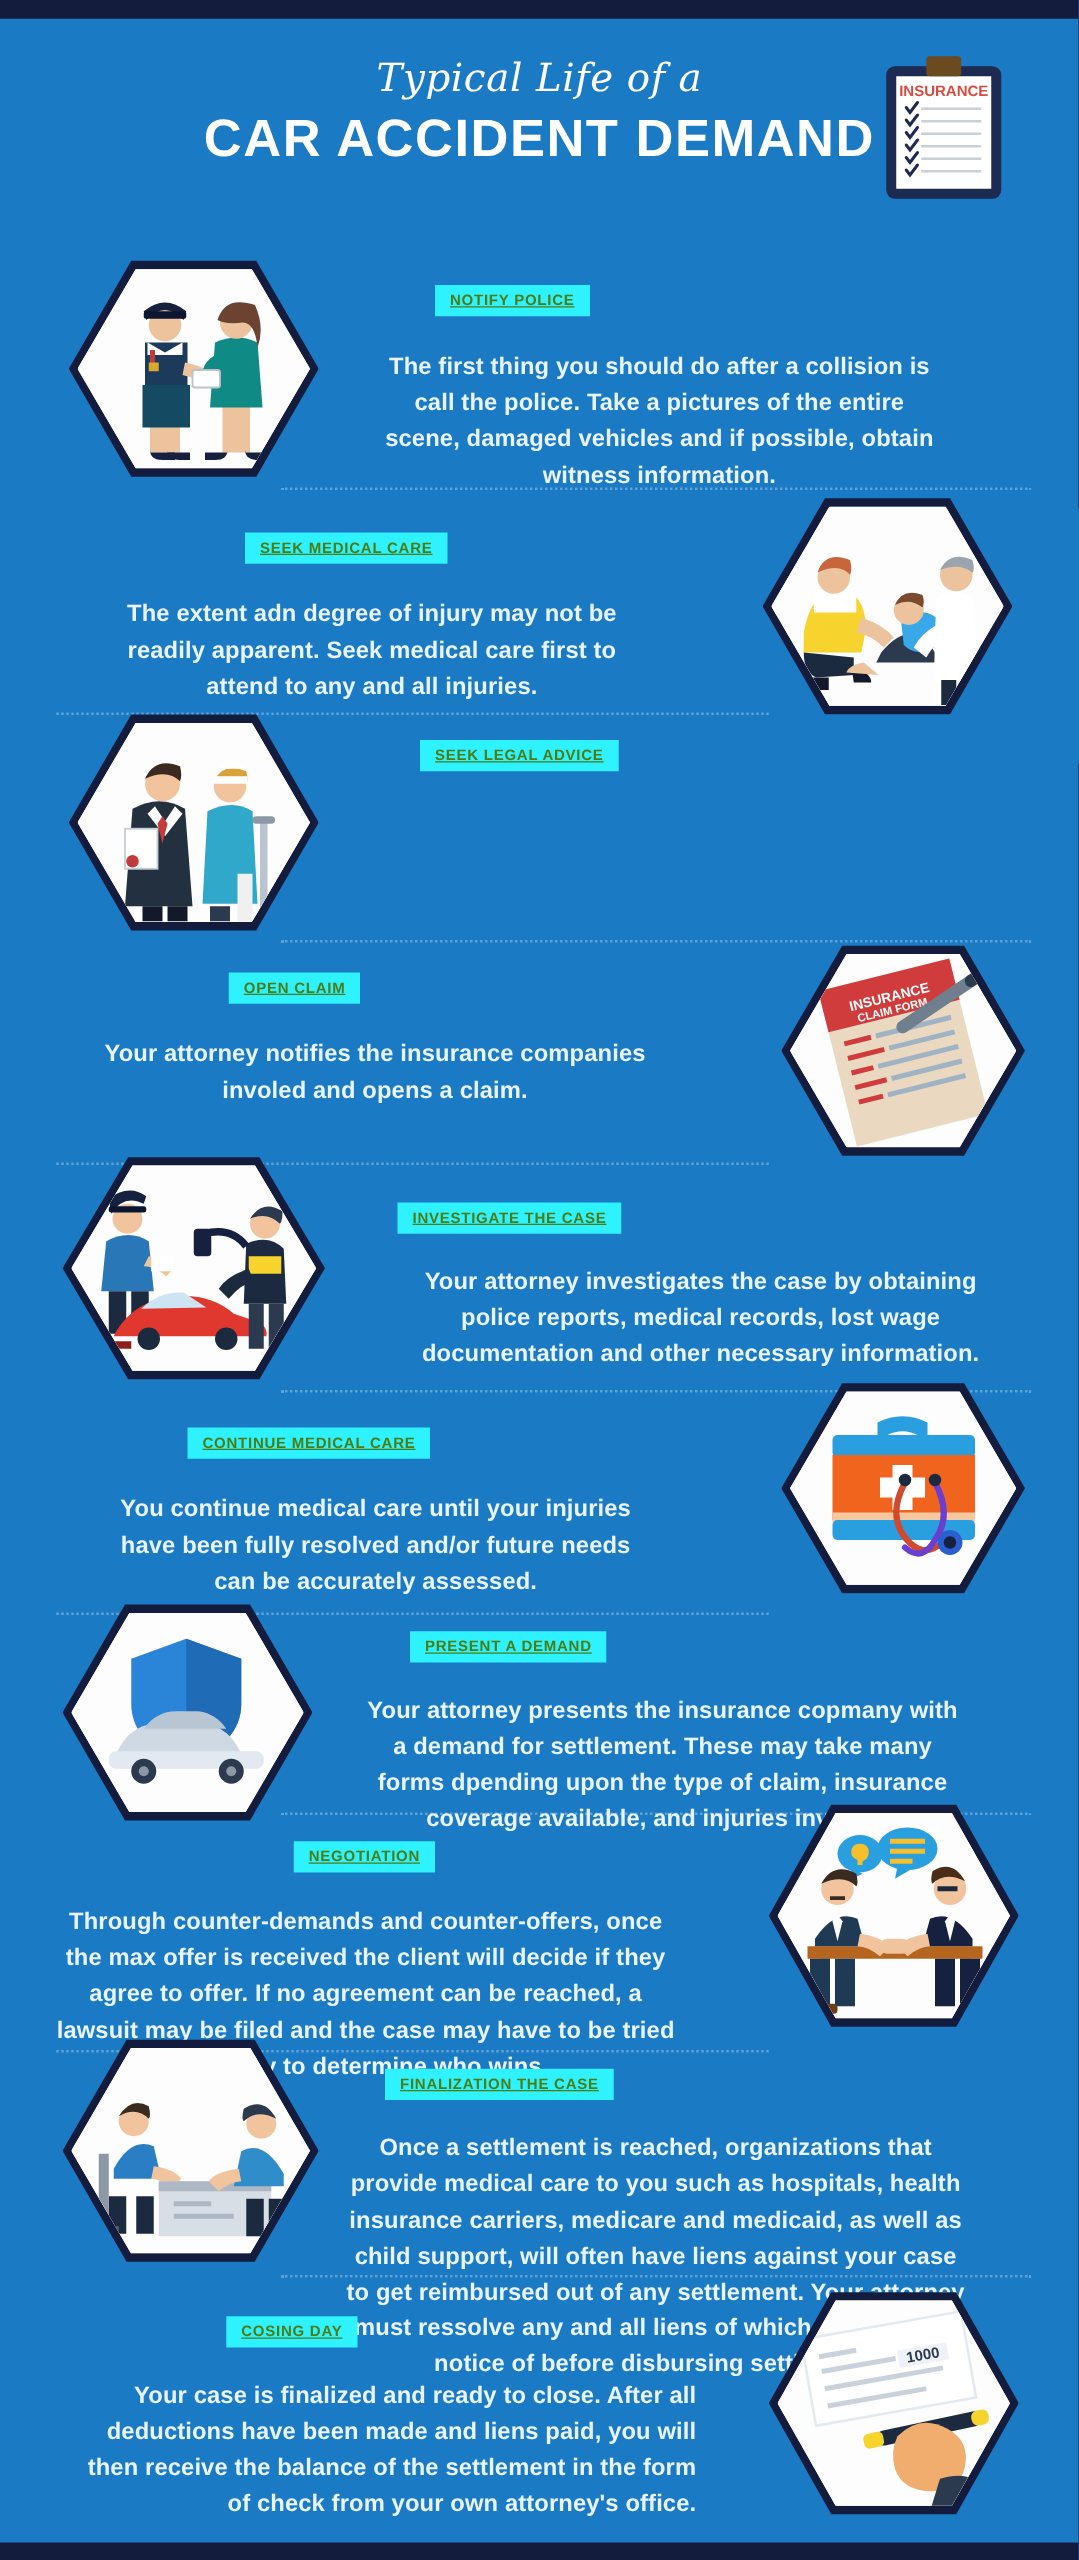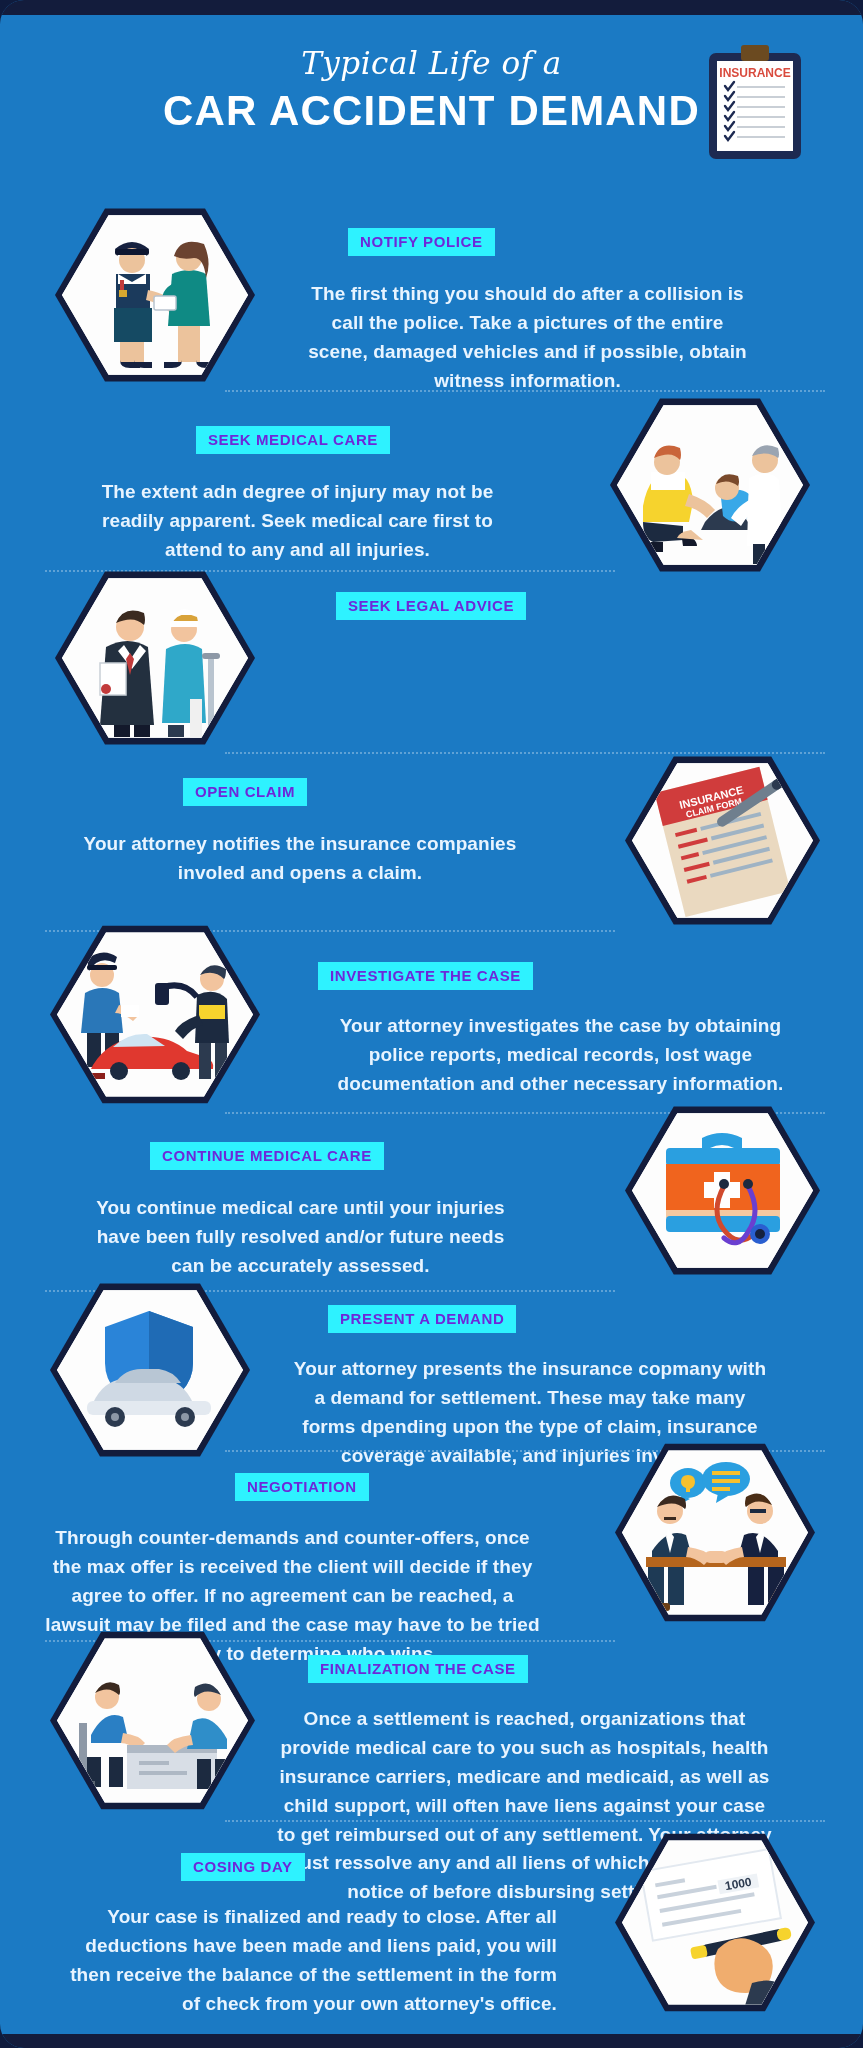--- a/index.html
+++ b/index.html
@@ -8,21 +8,20 @@
     height: 2048px;
     background: #0f1b3d;
     font-family: "Liberation Sans", sans-serif;
   }
   .page {
     position: relative;
     width: 863px;
     height: 2048px;
     background: #1b7ac4;
     overflow: hidden;
-    border-radius: 24px;
   }
   .topbar {
     position: absolute; left: 0; top: 0; width: 863px; height: 15px;
     background: #131c3c;
   }
   .bottombar {
     position: absolute; left: 0; bottom: 0; width: 863px; height: 14px;
     background: #131c3c;
   }
 
@@ -69,26 +68,27 @@
     width: calc(100% - 14px); height: calc(100% - 14px);
     clip-path: polygon(25% 2%, 75% 2%, 100% 50%, 75% 98%, 25% 98%, 0% 50%);
     overflow: hidden;
   }
   .hex-art svg { display: block; width: 100%; height: 100%; }
 
   
   .step-label {
     position: absolute;
     background: #2ef2ff;
-    color: #6d28d9;
+    color: #4d7c0f;
     font-weight: bold;
-    font-size: 15px;
+    font-size: 12px;
     letter-spacing: 0.6px;
     padding: 5px 12px 6px 12px;
     white-space: nowrap;
+    text-decoration: underline;
   }
   .step-body {
     position: absolute;
     color: #e8f4ff;
     font-size: 19px;
     font-weight: bold;
     line-height: 1.52;
     text-align: center;
     letter-spacing: 0.1px;
   }

